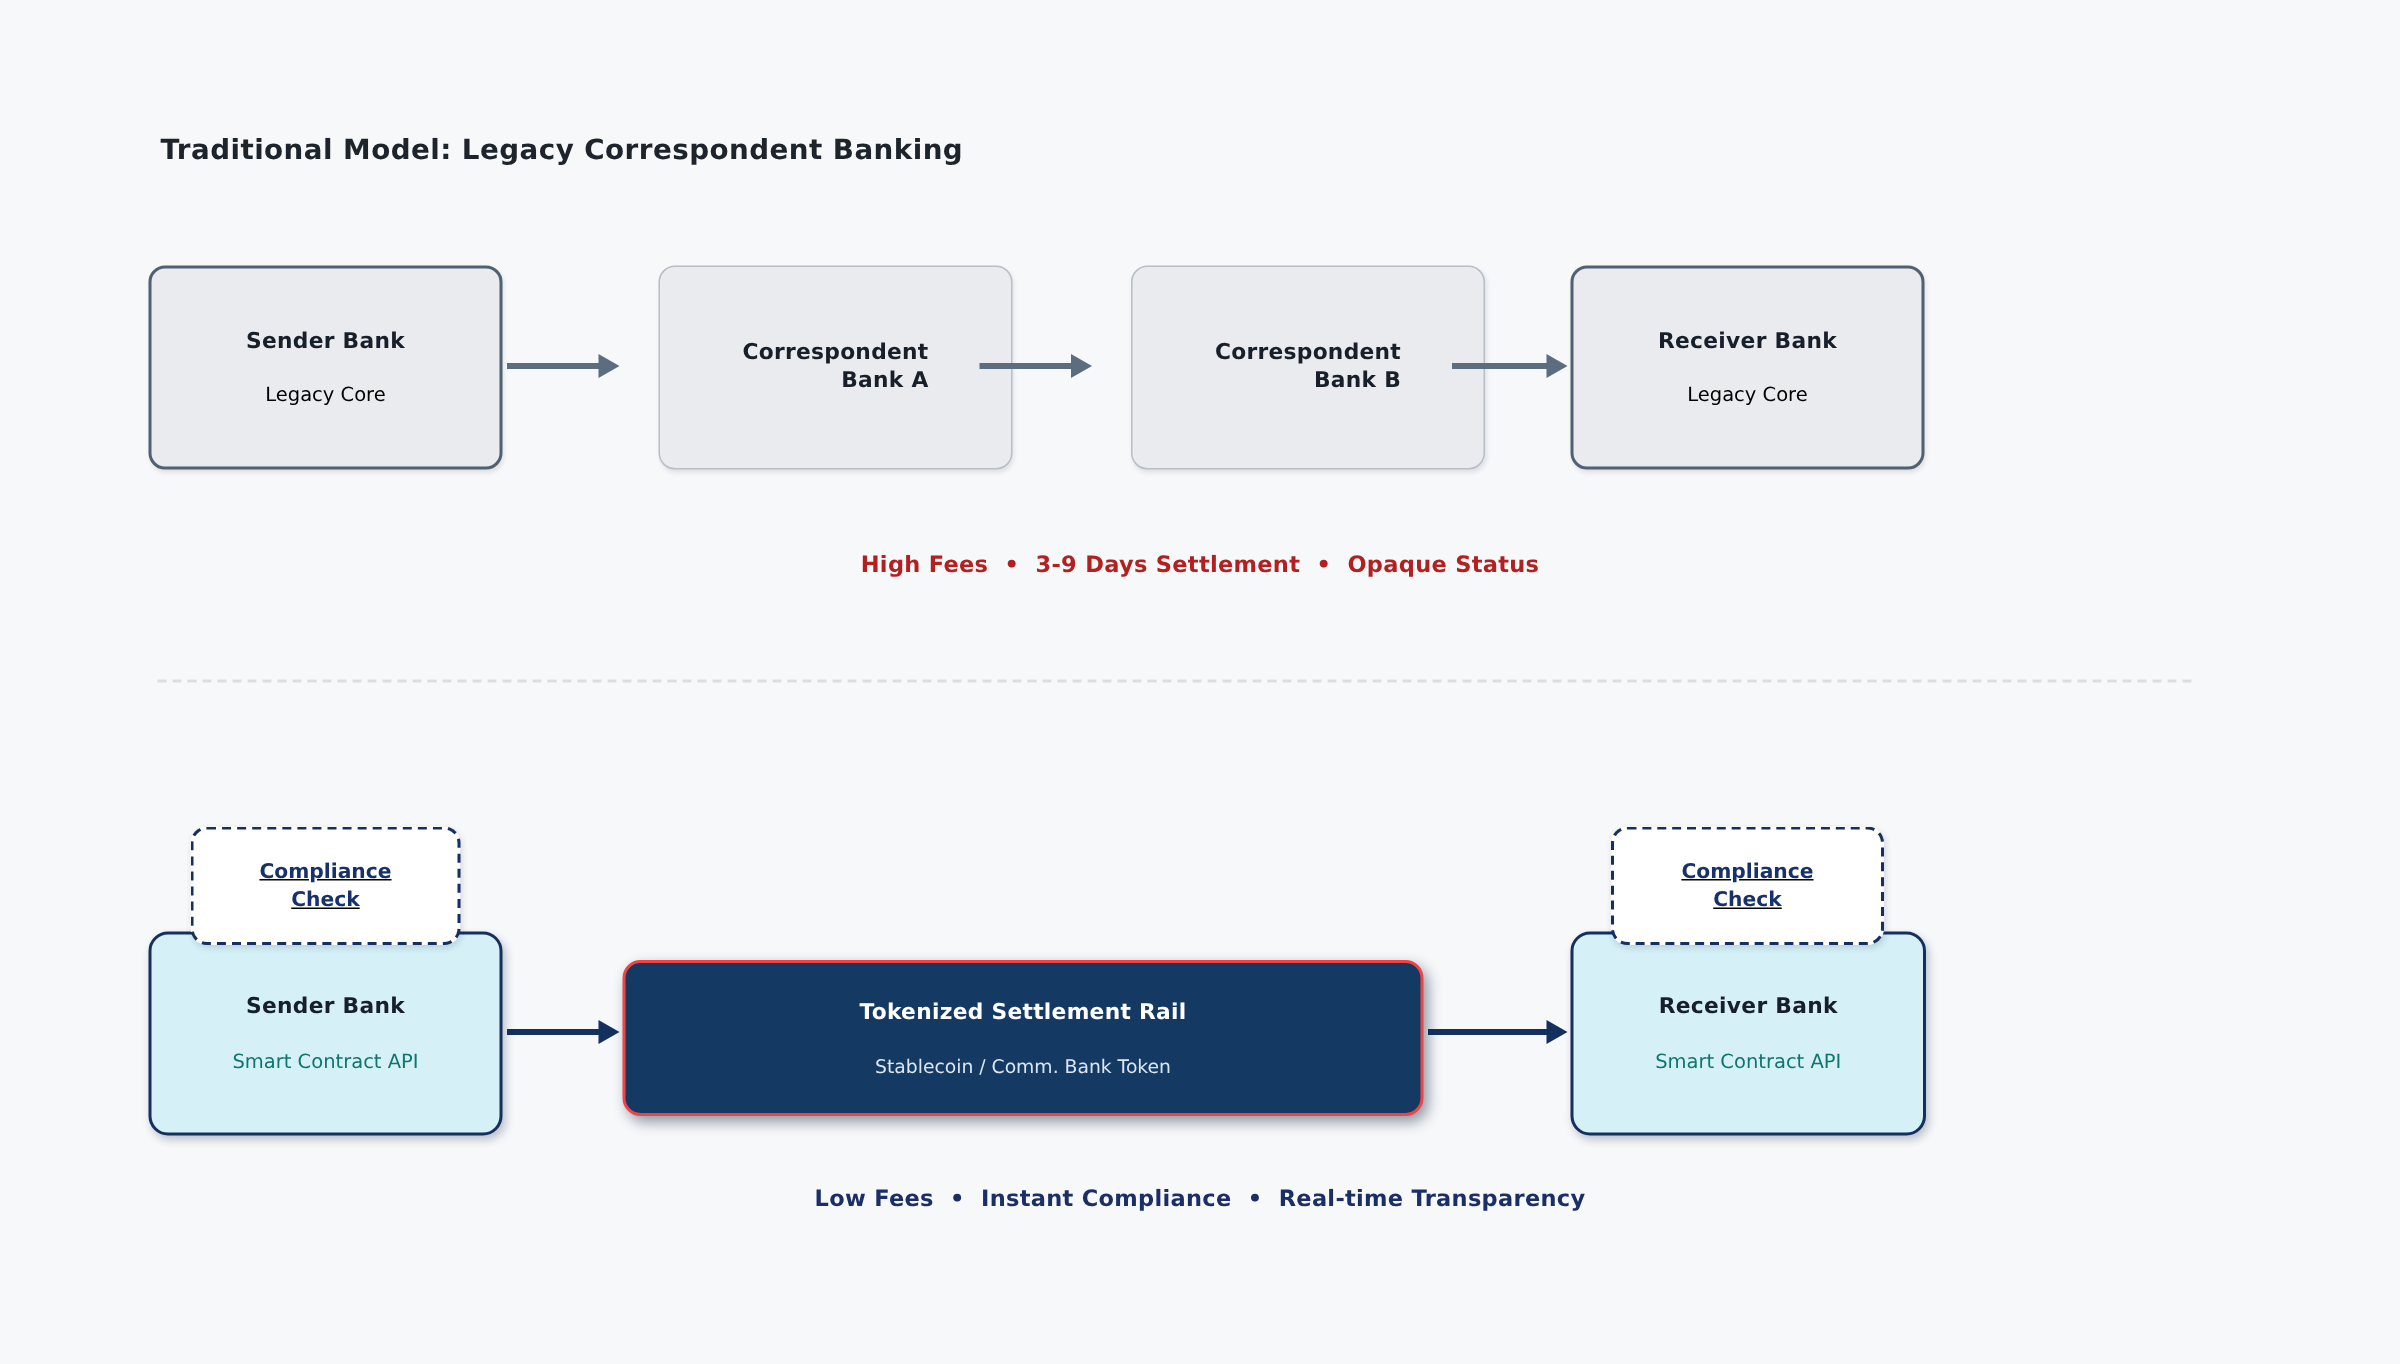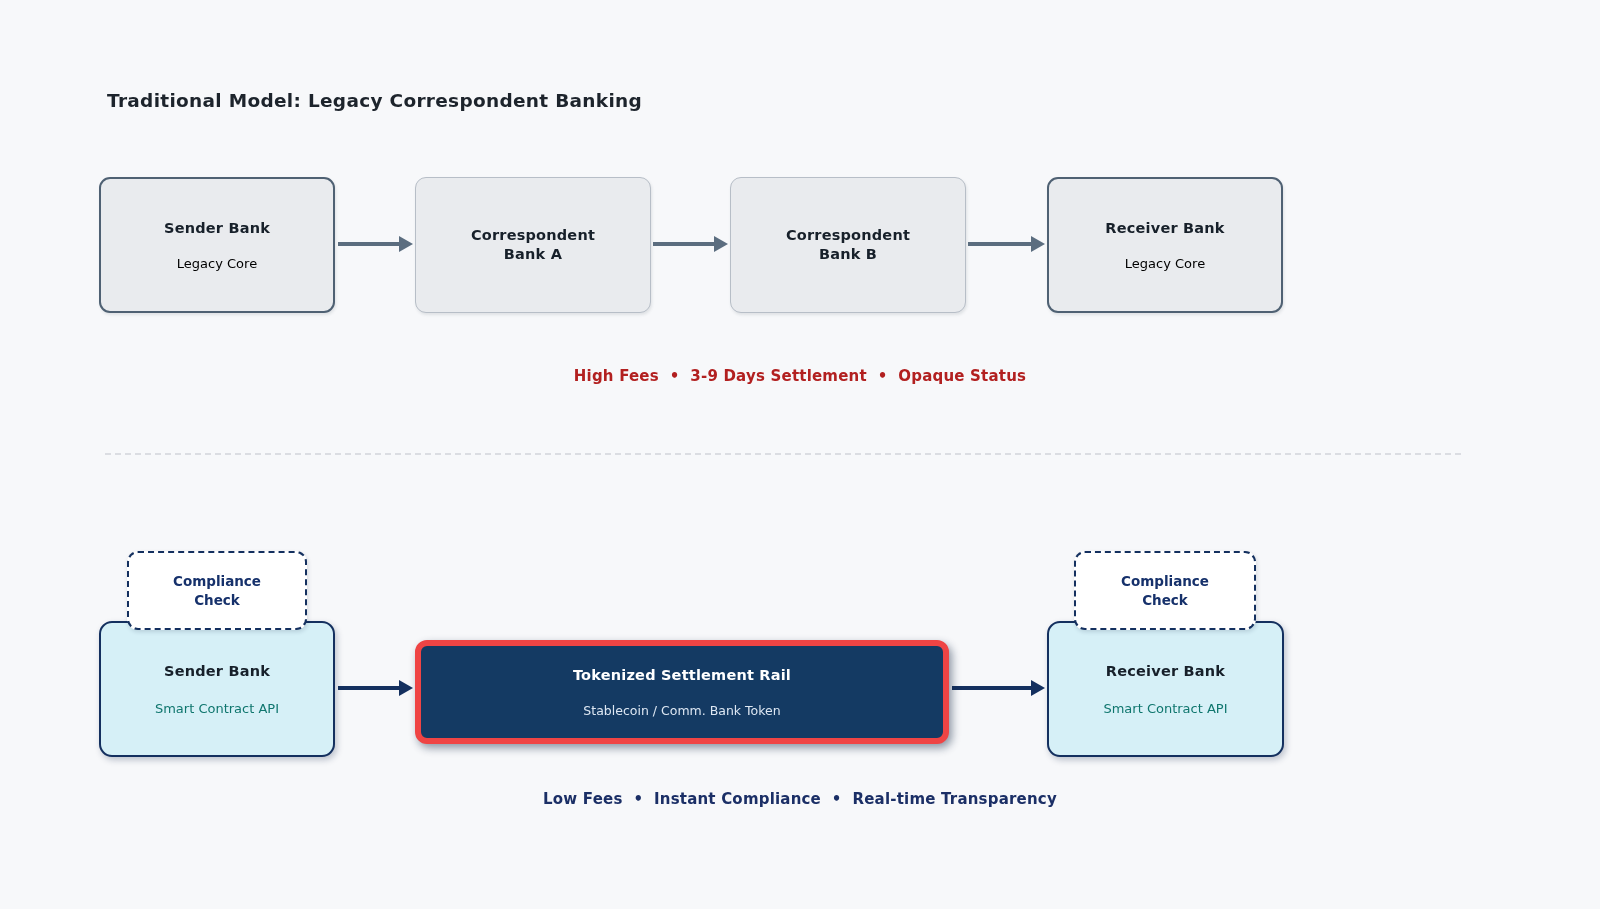--- a/index.html
+++ b/index.html
@@ -23,29 +23,29 @@
   }
   
   .node {
     position: absolute;
     box-sizing: border-box;
     border-radius: 11px;
     display: flex;
     flex-direction: column;
     align-items: center;
     justify-content: center;
-    text-align: center;
+    text-align: right;
   }
   .legacy-node {
     top: 177px; height: 136px; width: 236px;
     background: var(--legacy-fill, #e9ebee);
     box-shadow: 1px 2px 3px rgba(60,70,85,0.12);
   }
   .legacy-node.strong { border: 2px solid var(--legacy-border-strong, #4f6173); }
-  .legacy-node.light  { border: 1.5px solid var(--legacy-border-light, #b7bec7); }
+  .legacy-node.light  { border: 1.5px solid var(--legacy-border-light, #b7bec7); margin-left: 24px; }
   .node-title {
     font-size: 14.5px;
     font-weight: bold;
     color: #17202a;
     line-height: 1.3;
     white-space: pre-line;
     letter-spacing: 0.2px;
   }
   .node-sub {
     font-size: 13px;
@@ -94,21 +94,21 @@
     background: var(--cyan-fill, #d6f0f7);
     border: 2px solid var(--navy, #14305f);
     border-radius: 13px;
     box-shadow: 2px 3px 6px rgba(15,35,70,0.25);
     z-index: 2;
   }
   .bank-node .node-sub { color: #0f766e; margin-top: 21px; }
   .rail-node {
     top: 640px; left: 415px; width: 534px; height: 104px;
     background: var(--rail-fill, #143a63);
-    border: 6px solid #ef4444;
+    border: 2px solid #ef4444;
     border-radius: 12px;
     box-shadow: 3px 4px 9px rgba(10,30,60,0.45);
     z-index: 2;
   }
   .rail-title {
     font-size: 14.5px;
     font-weight: bold;
     color: #ffffff;
     letter-spacing: 0.2px;
   }
@@ -123,20 +123,21 @@
     box-sizing: border-box;
     background: #ffffff;
     border: 2px dashed var(--navy, #14305f);
     border-radius: 11px;
     box-shadow: 1px 2px 4px rgba(15,35,70,0.15);
     display: flex;
     align-items: center;
     justify-content: center;
     text-align: center;
     z-index: 3;
+    text-decoration: underline;
   }
   .compliance-label {
     font-size: 13.5px;
     font-weight: bold;
     color: #16316b;
     line-height: 1.35;
     white-space: pre-line;
   }
 </style>
 </head>

